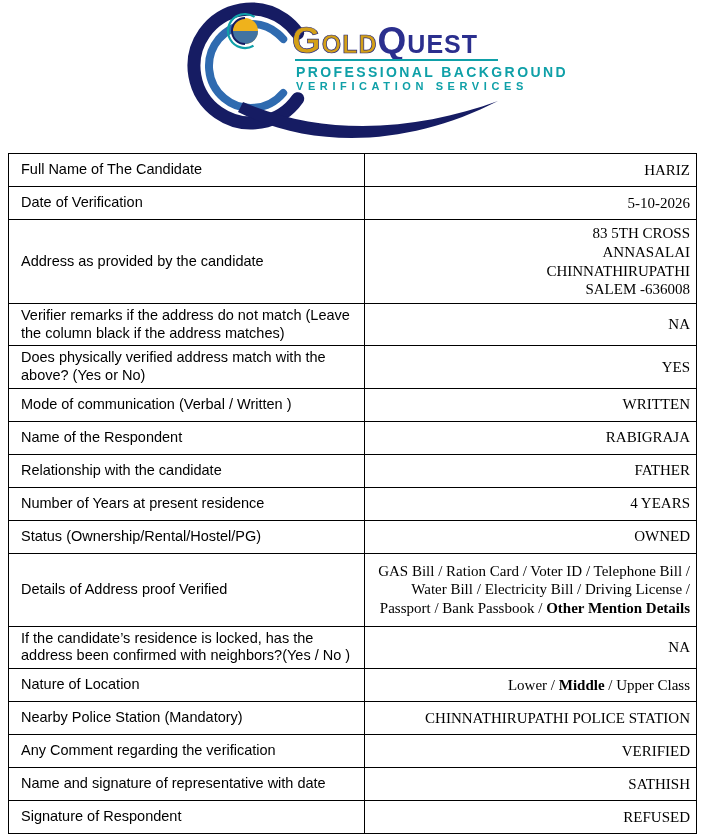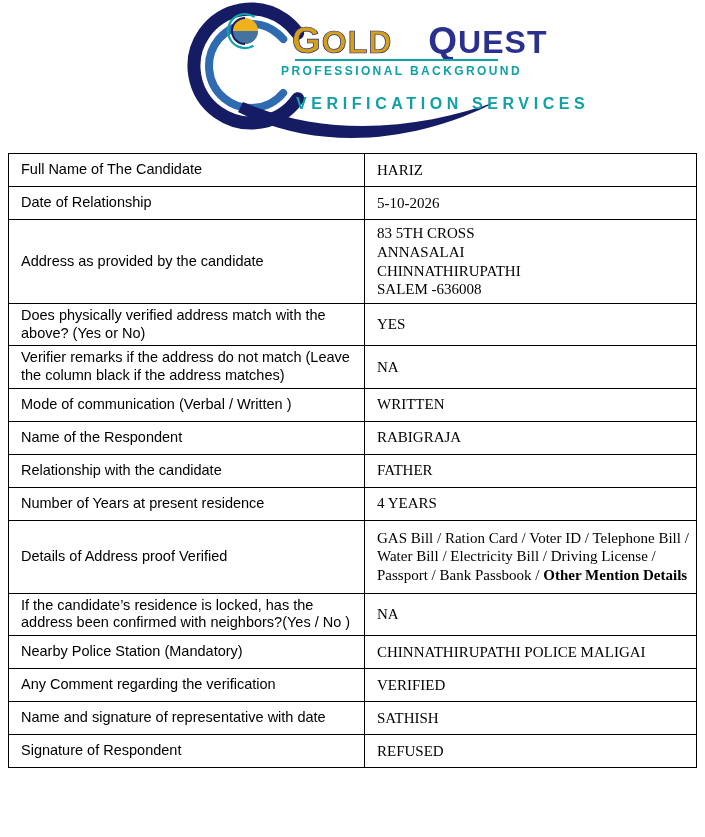--- a/index.html
+++ b/index.html
@@ -10,49 +10,49 @@
     overflow:hidden;
   }
 
   
   .logo-wrap { position:relative; height:153px; }
   .logo-svg { position:absolute; left:186px; top:0; }
 
   .brand-line { position:absolute; left:292px; top:22px; white-space:nowrap; }
   .brand-gold, .brand-quest {
     display:inline-block; font-weight:bold; letter-spacing:1px;
-    font-size:32px; line-height:1;
+    font-size:25px; line-height:1;
     font-family:"Liberation Sans", sans-serif;
   }
   .brand-gold { color:#D4A017; -webkit-text-stroke:0.7px #23277d; }
-  .brand-quest { color:#2B2F8E;margin-left:36px; }
+  .brand-quest { color:#2B2F8E; }
   .brand-gold::first-letter, .brand-quest::first-letter { font-size:37px; }
 
   .tagline-rule { position:absolute; left:295px; top:59px; width:203px; height:1.5px; background:#0FA0A8; }
   .tagline1 {
-    position:absolute; left:281px; top:64px;
-    color:#0FA0A8; font-size:12px; font-weight:bold; letter-spacing:2.4px;
+    position:absolute; left:296px; top:64px;
+    color:#0FA0A8; font-size:14px; font-weight:bold; letter-spacing:2.4px;
   }
   .tagline2 {
-    position:absolute; left:296px; top:95px;
-    color:#0FA0A8; font-size:16px; font-weight:bold; letter-spacing:4.6px;
+    position:absolute; left:296px; top:80px;
+    color:#0FA0A8; font-size:11px; font-weight:bold; letter-spacing:4.6px;
   }
 
   
   table.doc {
     border-collapse:collapse; table-layout:fixed;
     margin-left:8px; width:689px;
   }
   table.doc td { border:1.5px solid #000;padding-left:12px; }
   td.lbl {
     width:356px; padding:3px 8px 3px 5px;
     font-size:14.5px; line-height:1.22; vertical-align:middle;
   }
   td.val {
-    text-align:left; vertical-align:middle;
+    text-align:right; vertical-align:middle;
     font-family:"Liberation Serif", serif; font-size:15px;
     padding:2px 6px; line-height:1.25;
   }
   .pre { white-space:pre-line; }
   .b { font-weight:bold; }
   tr.h1 { height:33px; }
   tr.h2 { height:37px; }
   tr.hA { height:84px; }
   tr.hD { height:73px; }
 </style>
@@ -80,65 +80,73 @@
   <div class="tagline2">VERIFICATION SERVICES</div>
 </div>
 
 <table class="doc">
   <tbody>
     <tr class="h1">
       <td class="lbl">Full Name of The Candidate</td>
       <td class="val">HARIZ</td>
     </tr>
     <tr class="h1">
-      <td class="lbl">Date of Relationship</td>
+      <td class="lbl">Date of Verification</td>
       <td class="val">5-10-2026</td>
     </tr>
     <tr class="hA">
       <td class="lbl">Address as provided by the candidate</td>
       <td class="val pre">83 5TH CROSS
 ANNASALAI
 CHINNATHIRUPATHI
 SALEM -636008</td>
     </tr>
     <tr class="h2">
+      <td class="lbl">Verifier remarks if the address do not match (Leave the column black if the address matches)</td>
+      <td class="val">NA</td>
+    </tr>
+    <tr class="h2">
       <td class="lbl">Does physically verified address match with the above? (Yes or No)</td>
       <td class="val">YES</td>
-    </tr>
-    <tr class="h2">
-      <td class="lbl">Verifier remarks if the address do not match (Leave the column black if the address matches)</td>
-      <td class="val">NA</td>
     </tr>
     <tr class="h1">
       <td class="lbl">Mode of communication (Verbal / Written )</td>
       <td class="val">WRITTEN</td>
     </tr>
     <tr class="h1">
       <td class="lbl">Name of the Respondent</td>
       <td class="val">RABIGRAJA</td>
     </tr>
     <tr class="h1">
       <td class="lbl">Relationship with the candidate</td>
       <td class="val">FATHER</td>
     </tr>
     <tr class="h1">
       <td class="lbl">Number of Years at present residence</td>
       <td class="val">4 YEARS</td>
     </tr>
+    <tr class="h1">
+      <td class="lbl">Status (Ownership/Rental/Hostel/PG)</td>
+      <td class="val">OWNED</td>
+    </tr>
     <tr class="hD">
       <td class="lbl">Details of Address proof Verified</td>
       <td class="val"><span>GAS Bill / Ration Card / Voter ID / Telephone Bill / Water Bill / Electricity Bill / Driving License / Passport / Bank Passbook / </span><span class="b">Other Mention Details</span></td>
     </tr>
     <tr class="h2">
       <td class="lbl">If the candidate’s residence is locked, has the address been confirmed with neighbors?(Yes / No )</td>
       <td class="val">NA</td>
     </tr>
     <tr class="h1">
+      <td class="lbl">Nature of Location</td>
+      <td class="val"><span>Lower / </span><span class="b">Middle</span><span> / Upper Class</span></td>
+    </tr>
+    <tr class="h1">
       <td class="lbl">Nearby Police Station (Mandatory)</td>
-      <td class="val">CHINNATHIRUPATHI POLICE MALIGAI</td>
+      <td class="val">CHINNATHIRUPATHI POLICE STATION</td>
     </tr>
     <tr class="h1">
       <td class="lbl">Any Comment regarding the verification</td>
       <td class="val">VERIFIED</td>
     </tr>
     <tr class="h1">
       <td class="lbl">Name and signature of representative with date</td>
       <td class="val">SATHISH</td>
     </tr>
     <tr class="h1">

